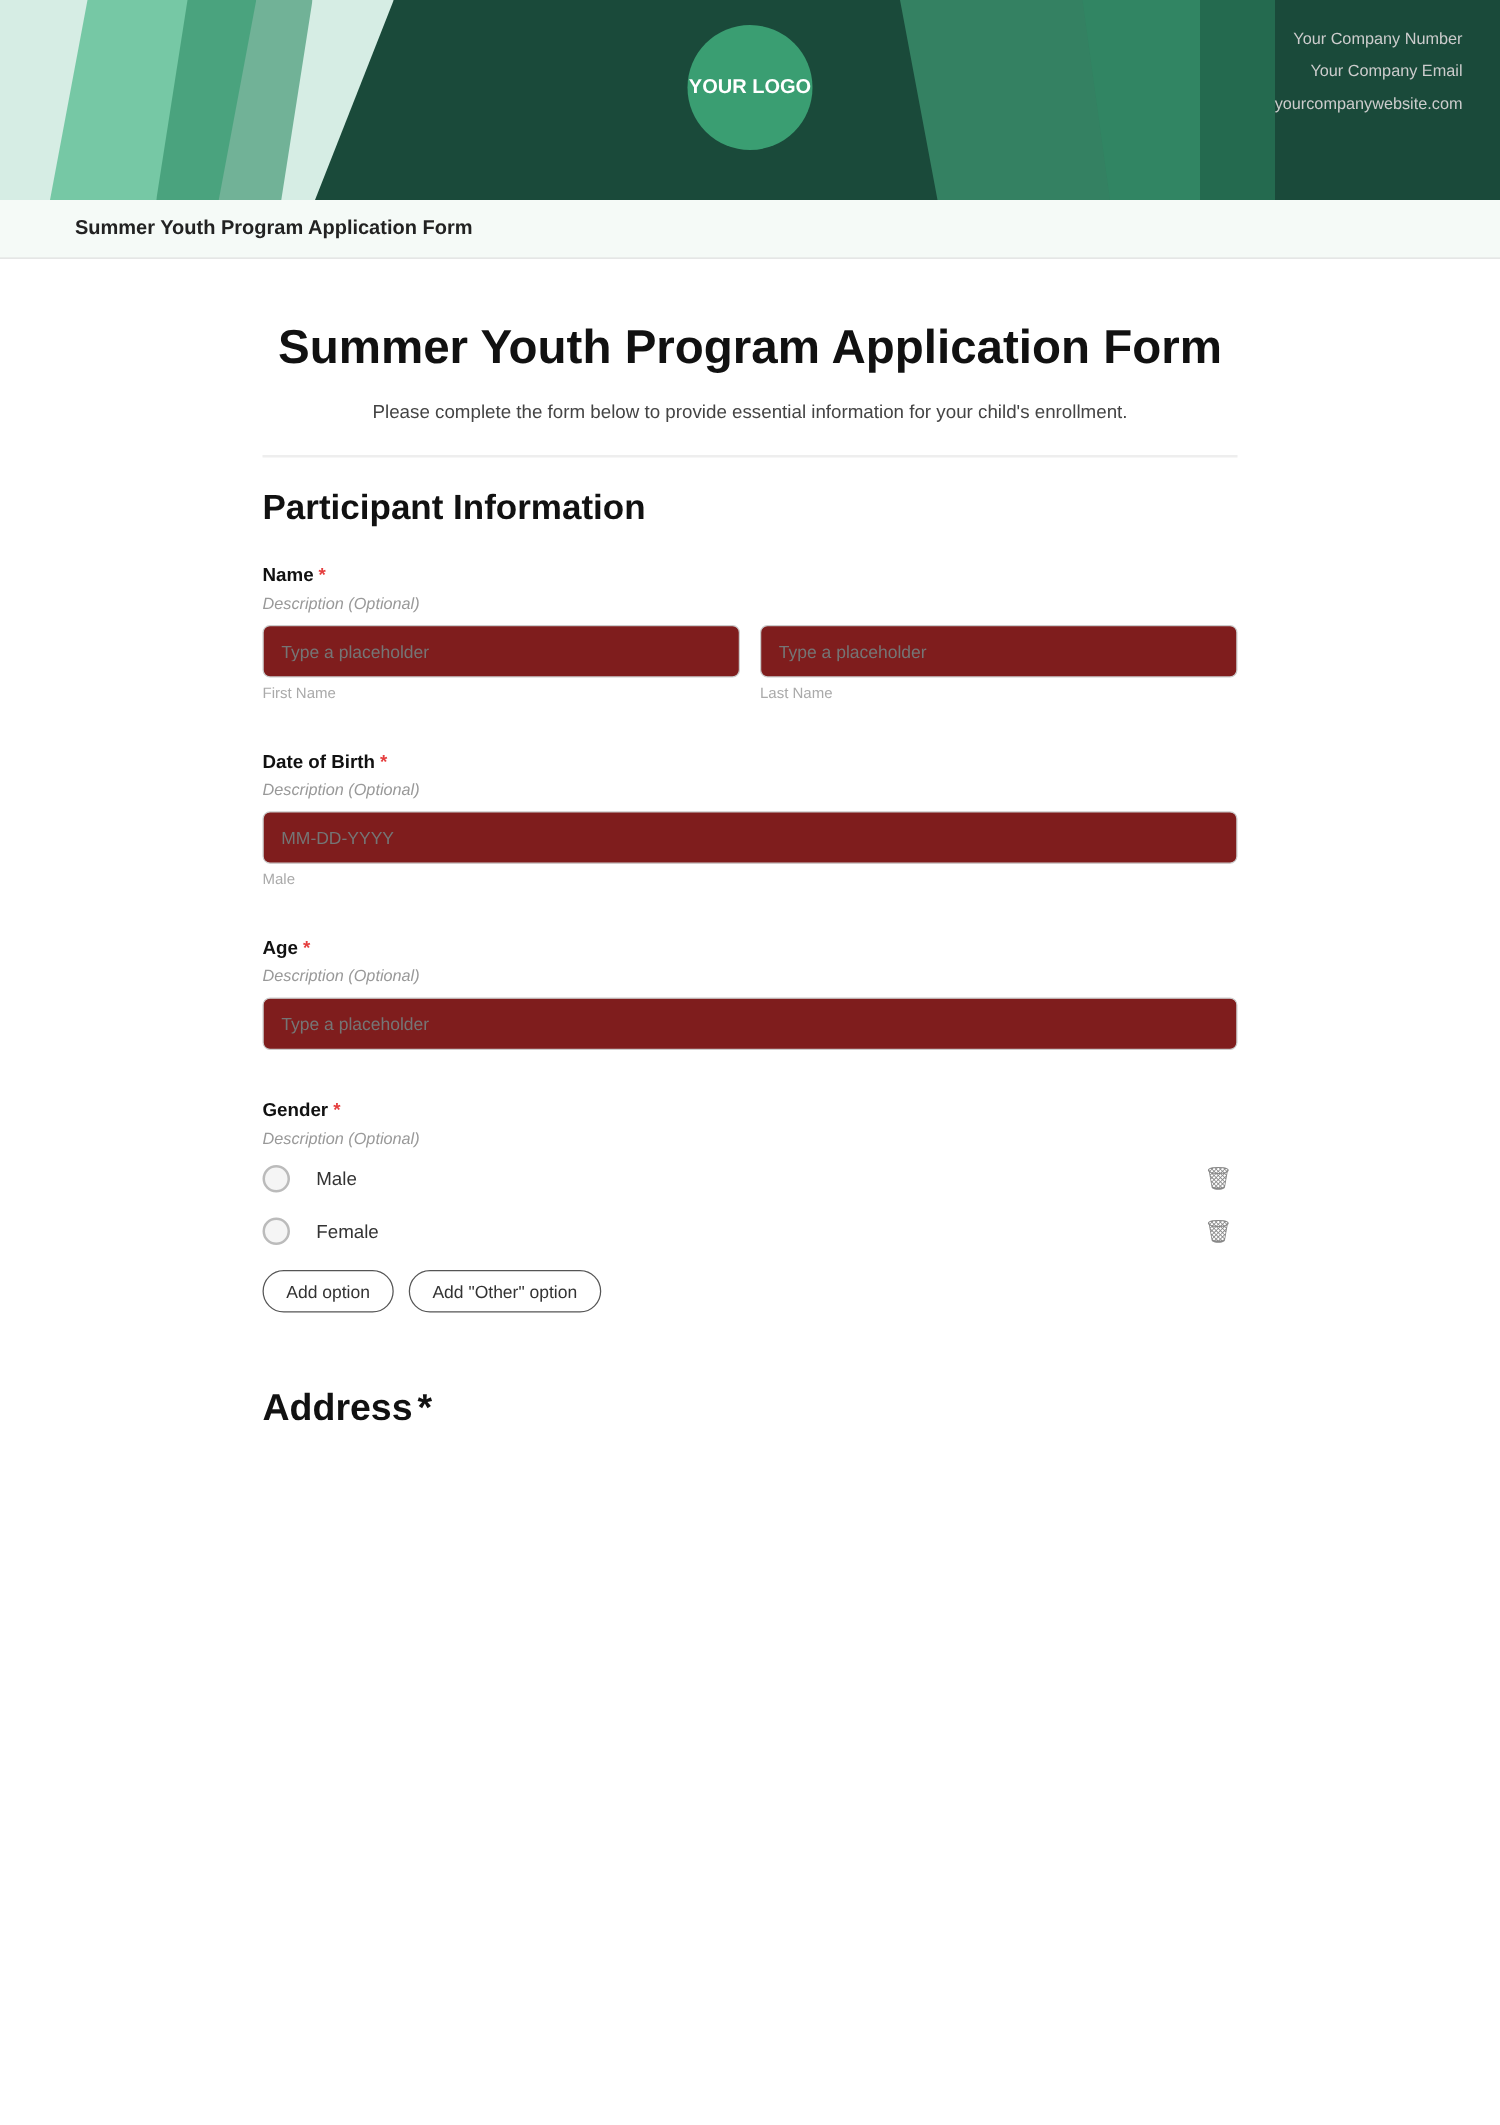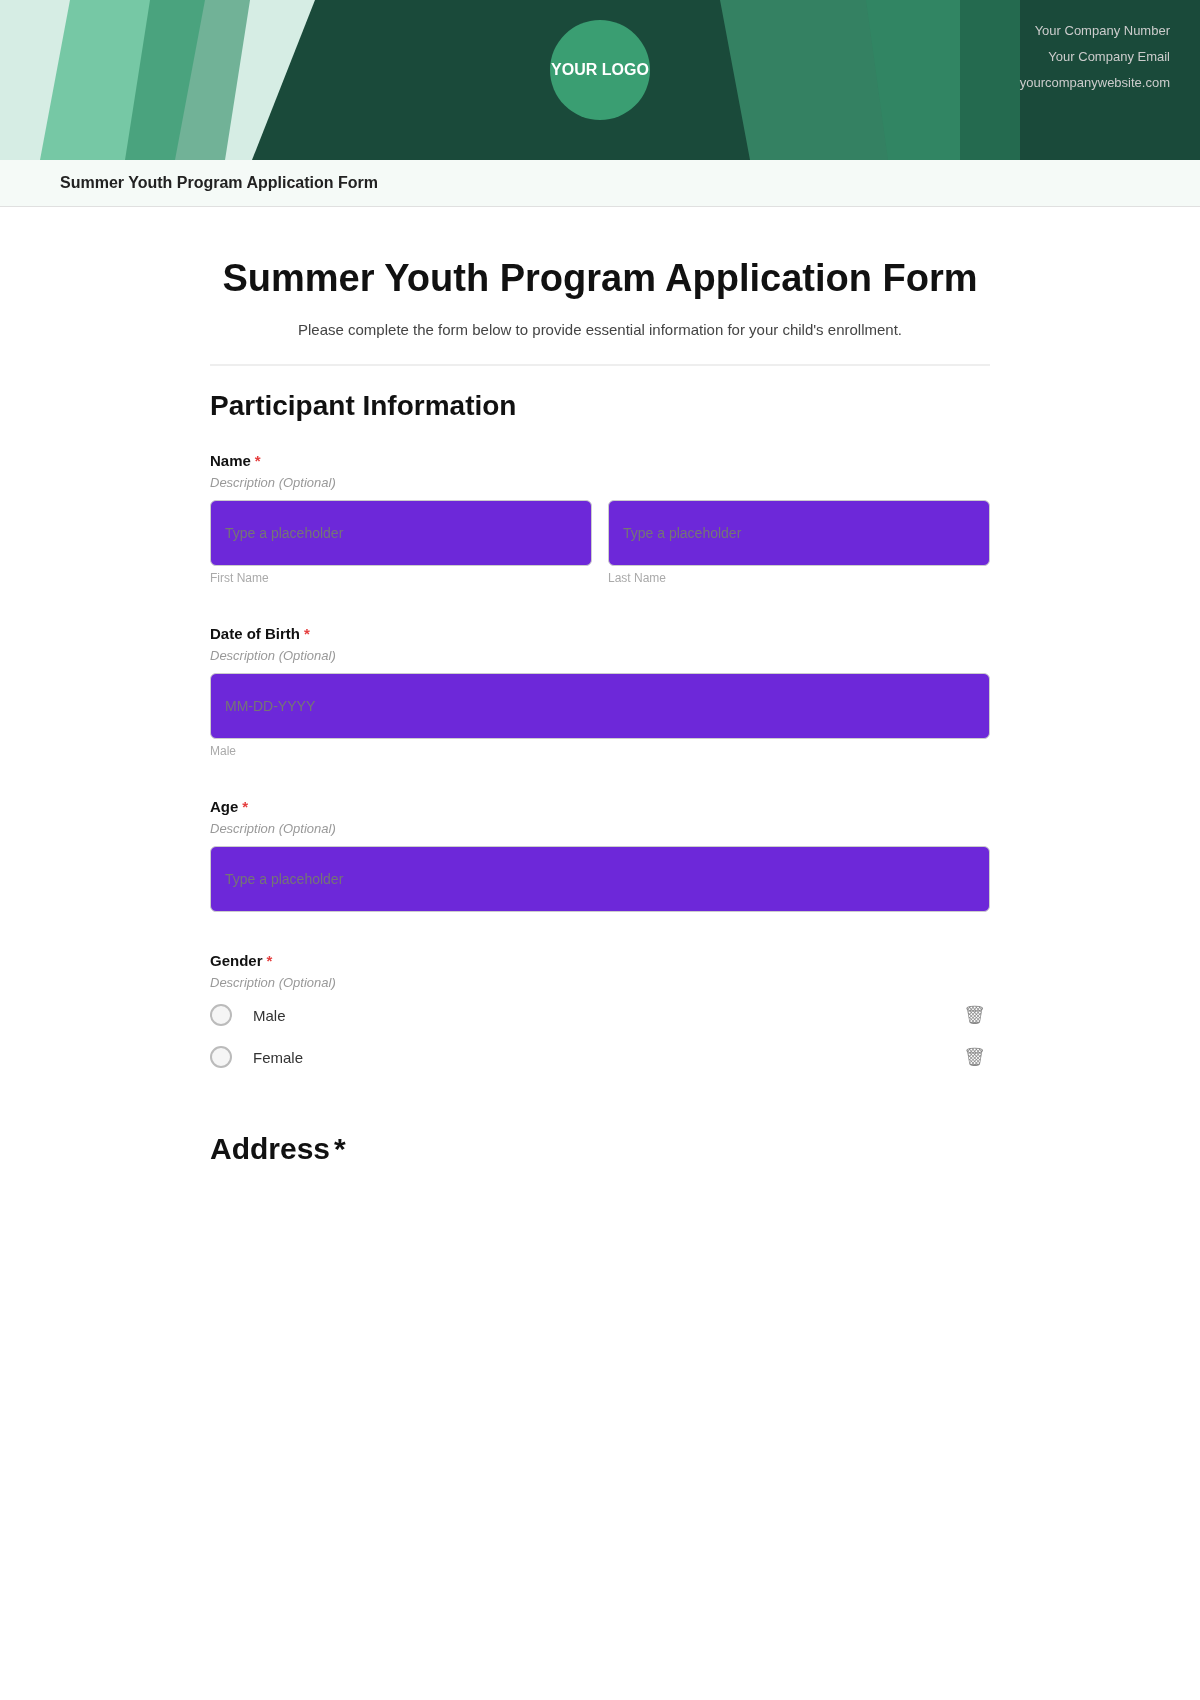--- a/index.html
+++ b/index.html
@@ -176,24 +176,24 @@
 
     .field-row {
       display: flex;
       gap: 16px;
     }
 
     .field-input {
       width: 100%;
       border: 1.5px solid #ccc;
       border-radius: 6px;
-      padding: 24px 14px;
+      padding: 12px 14px;
       font-size: 14px;
       color: #aaa;
-      background: #6d28d9;
+      background: #7f1d1d;
       outline: none;
     }
 
     .field-sublabel {
       font-size: 12px;
       color: #aaa;
       margin-top: 5px;
     }
 
     .radio-option-row {
@@ -340,20 +340,24 @@
     </div>
 
     <div class="radio-option-row">
       <div class="radio-left">
         <div class="radio-circle"></div>
         <span class="radio-label">Female</span>
       </div>
       <span class="delete-icon">🗑</span>
     </div>
 
+    <div class="add-option-row">
+      <button class="add-option-btn">Add option</button>
+      <button class="add-option-btn">Add "Other" option</button>
+    </div>
   </div>
 
   <div style="margin-top: 10px;">
     <div style="display:flex; align-items:center; gap:4px;">
       <span class="address-label">Address</span>
       <span class="required-star address-label">*</span>
     </div>
   </div>
 
 </div>

